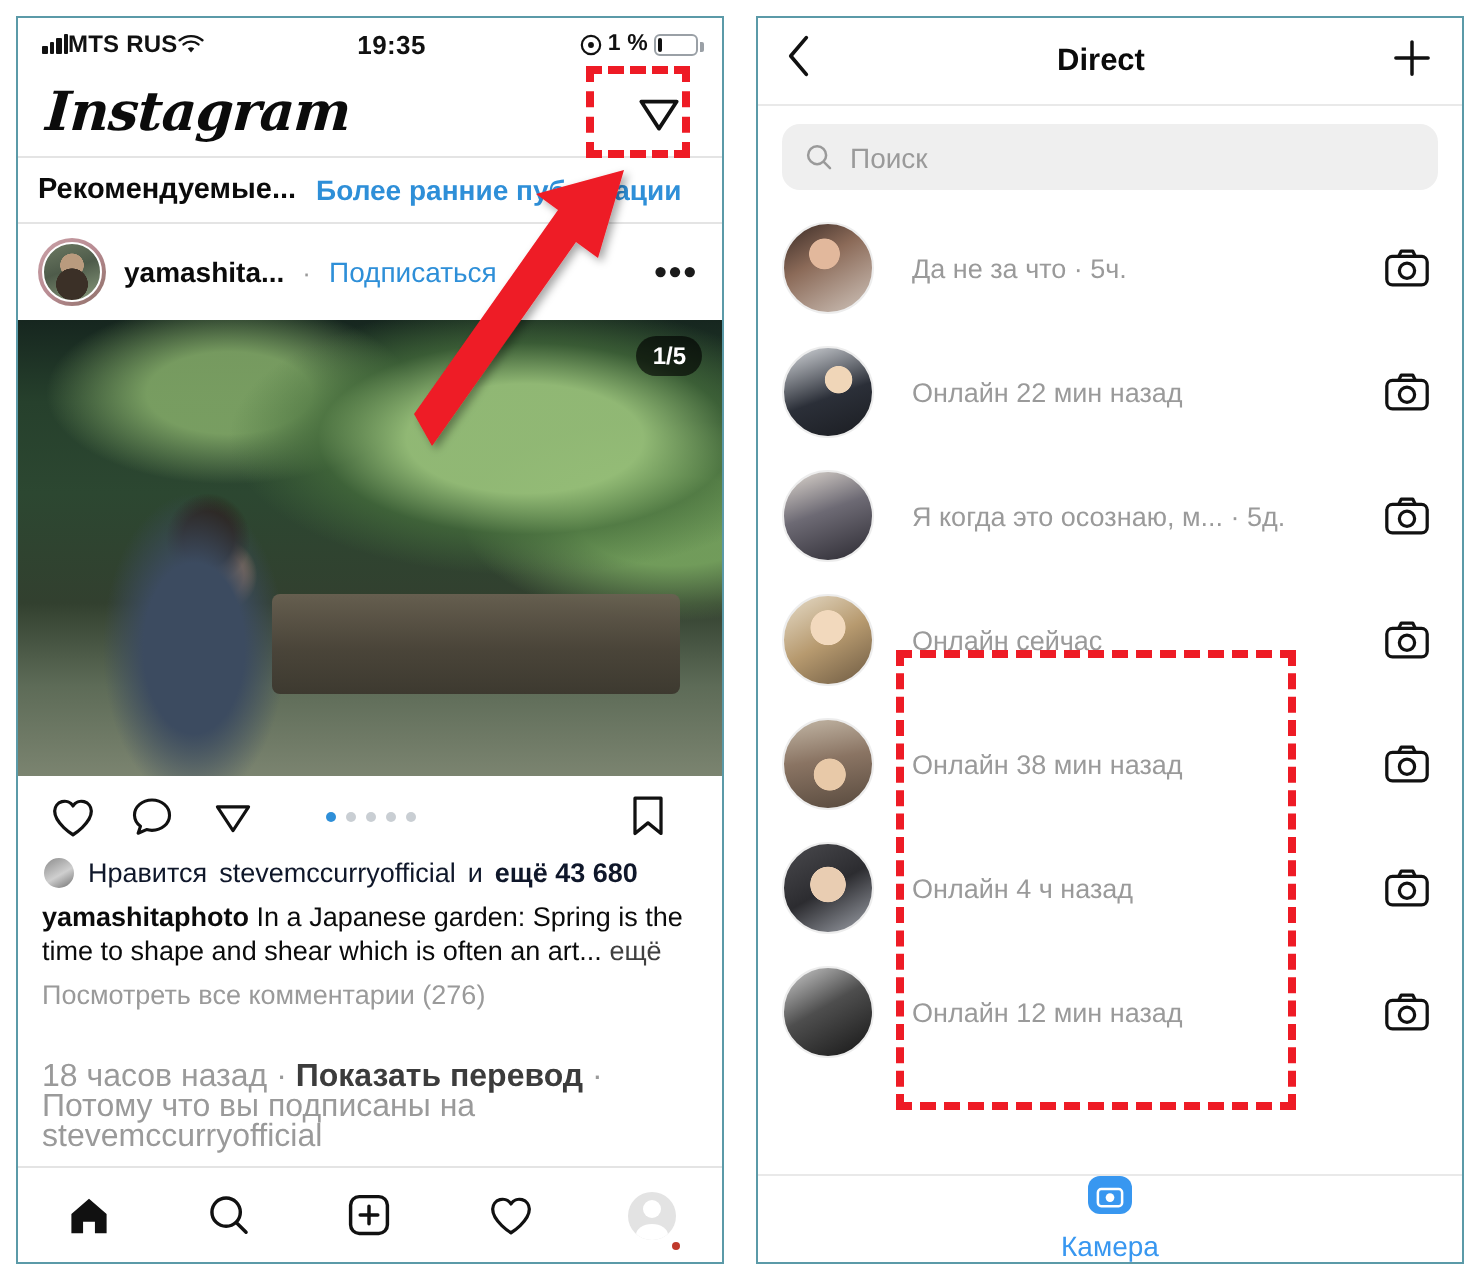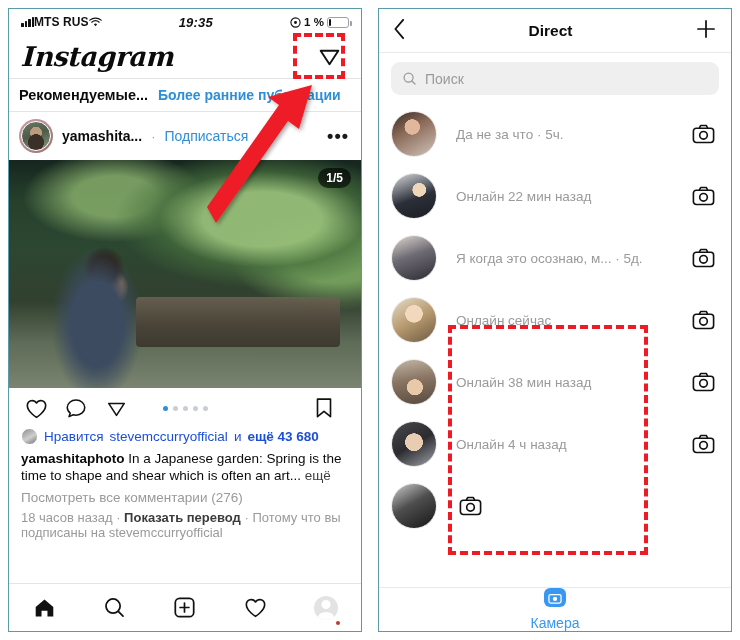--- a/index.html
+++ b/index.html
@@ -31,21 +31,21 @@
     height: 26px;
     display: flex;
     align-items: center;
     padding: 0 12px;
     font-size: 12px;
     font-weight: bold;
     color: #111;
     letter-spacing: .1px;
   }
   .sb-left { display: flex; align-items: center; gap: 0; }
-  .sb-center { flex: 1; text-align: center; font-size: 13px; font-weight: bold; letter-spacing: .2px; font-style: italic; }
+  .sb-center { flex: 1; text-align: center; font-size: 13px; font-weight: bold; letter-spacing: .2px; }
   .sb-right { display: flex; align-items: center; gap: 3px; font-size: 11.5px; font-weight: bold;}
   .bars { display: flex; align-items: flex-end; gap: 1px; height: 10px; }
   .bars i { display: block; width: 2.5px; background: #111; border-radius: .5px; }
   .bars i:nth-child(1){height:4px}.bars i:nth-child(2){height:6px}
   .bars i:nth-child(3){height:8px}.bars i:nth-child(4){height:10px}
   .battery {
     position: relative; width: 22px; height: 11px;
     border: 1.2px solid #9aa0a6; border-radius: 3px;
   }
   .battery::after {
@@ -162,42 +162,42 @@
     pointer-events: none;
   }
   .dots-row span { width: 5px; height: 5px; border-radius: 50%; background: #c9ced3; display:block; }
   .dots-row span.on { background: #2e8fd8; }
   .bookmark { margin-left: auto; }
 
   
   .likes {
     display: flex; align-items: center; gap: 6px;
     padding: 0 12px 5px 12px;
-    font-size: 13.5px; color: #1d4ed8;
+    font-size: 13.5px; color: #0f172a;
   }
   .mini-av {
     width: 17px; height: 17px; border-radius: 50%;
     background: linear-gradient(150deg,#8b8b8b,#cfcfcf 55%,#6f6f6f);
     border: 1px solid #fff;
     flex: 0 0 auto;
   }
   .likes b { font-weight: bold; }
   .caption {
     padding: 0 12px;
     font-size: 13.5px; line-height: 17px; color: #0b0b0b;
   }
   .caption .uname { font-weight: bold; }
   .caption .more { color: #404040; }
   .comments {
     padding: 6px 12px 0 12px;
     font-size: 13.5px; color: #9a9a9a;
   }
   .meta {
     padding: 5px 12px 0 12px;
-    font-size: 13px; line-height: 15px; color: #9a9a9a;
+    font-size: 16px; line-height: 15px; color: #9a9a9a; margin-top: 21px;
   }
   .meta b { color: #3c3c3c; }
 
   
   .tabbar {
     position: absolute; left: 0; right: 0; bottom: 0;
     height: 48px;
     border-top: 1px solid #e4e4e4;
     display: flex; align-items: center; justify-content: space-around;
     background: #fff;
@@ -521,20 +521,21 @@
           <svg width="23" height="20" viewBox="0 0 24 21">
             <rect x="1.4" y="4.4" width="21.2" height="15" rx="3" fill="none" stroke="#111" stroke-width="1.7"></rect>
             <circle cx="12" cy="11.9" r="4" fill="none" stroke="#111" stroke-width="1.7"></circle>
             <path d="M7.6 4.4 9 1.6h6l1.4 2.8" fill="none" stroke="#111" stroke-width="1.7" stroke-linejoin="round"></path>
           </svg>
         </span>
       </div>
 
       <div class="dm-row">
         <span class="dm-av a7"></span>
+        <span class="dm-sub">Онлайн 12 мин назад</span>
         <span class="cam-ic">
           <svg width="23" height="20" viewBox="0 0 24 21">
             <rect x="1.4" y="4.4" width="21.2" height="15" rx="3" fill="none" stroke="#111" stroke-width="1.7"></rect>
             <circle cx="12" cy="11.9" r="4" fill="none" stroke="#111" stroke-width="1.7"></circle>
             <path d="M7.6 4.4 9 1.6h6l1.4 2.8" fill="none" stroke="#111" stroke-width="1.7" stroke-linejoin="round"></path>
           </svg>
         </span>
       </div>
 
     </div>

